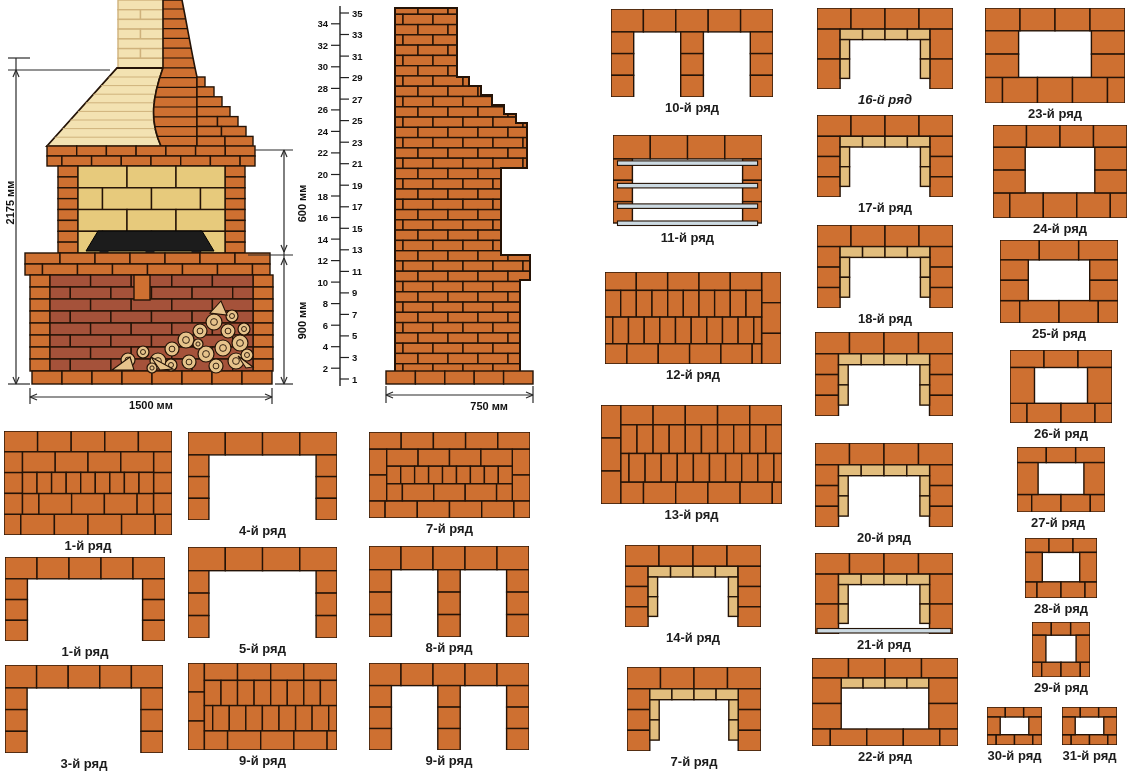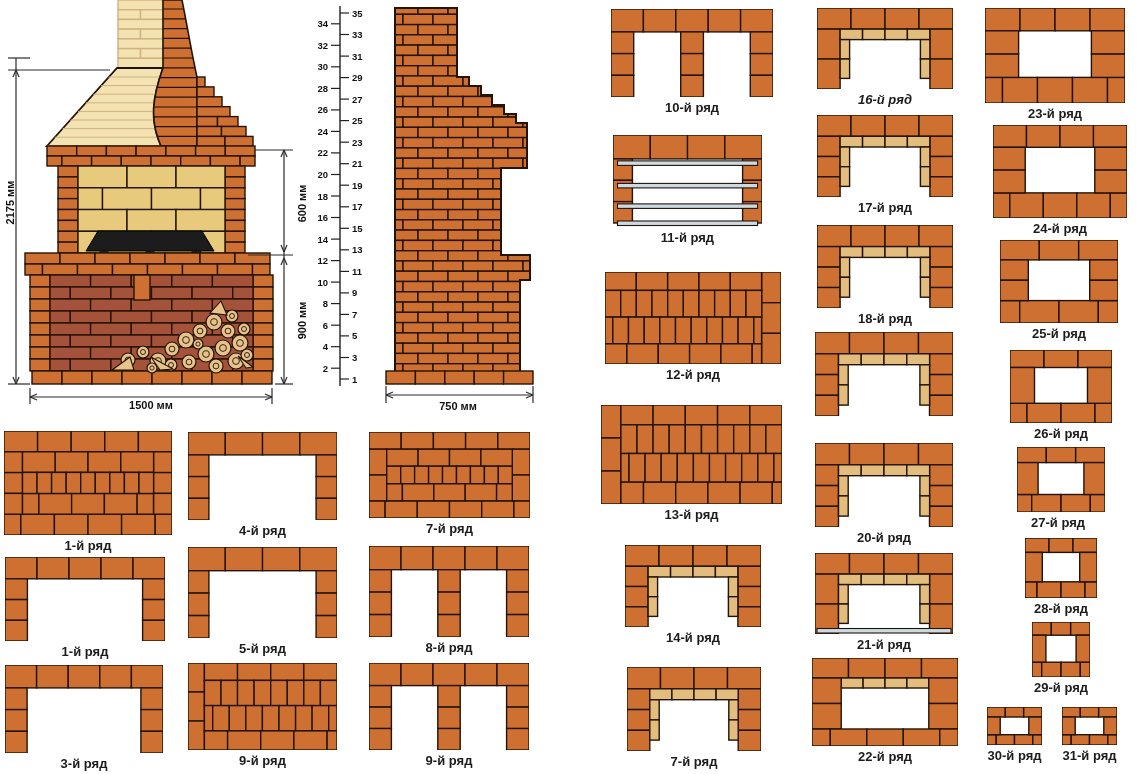--- a/index.html
+++ b/index.html
@@ -574,21 +574,21 @@
       <line x1="75" y1="392" x2="68" y2="395" stroke="#2b2b2b" stroke-width="1.2"></line>
       <line x1="75" y1="398" x2="68" y2="395" stroke="#2b2b2b" stroke-width="1.2"></line>
       <line x1="208" y1="392" x2="215" y2="395" stroke="#2b2b2b" stroke-width="1.2"></line>
       <line x1="208" y1="398" x2="215" y2="395" stroke="#2b2b2b" stroke-width="1.2"></line>
     </svg>
 
   <div class="dim vert" style="left:-26px;top:196px;width:72px;">2175 мм</div>
   <div class="dim vert" style="left:274px;top:197px;width:56px;">600 мм</div>
   <div class="dim vert" style="left:274px;top:314px;width:56px;">900 мм</div>
   <div class="dim" style="left:101px;top:399px;width:100px;">1500 мм</div>
-  <div class="dim" style="left:408px;top:400px;width:100px;">750 мм</div>
+  <div class="dim" style="left:408px;top:400px;width:100px;text-align:right;">750 мм</div>
 
   <div id="rows">
       <div style="position:absolute;left:4px;top:431px;width:168px;height:104px;">
         <svg width="168" height="104" viewBox="0 0 168 104">
           <rect x="0" y="0" width="33.6" height="20.8" fill="#ce7031" stroke="#241307" stroke-width="1.4"></rect>
           <rect x="33.6" y="0" width="33.6" height="20.8" fill="#ce7031" stroke="#241307" stroke-width="1.4"></rect>
           <rect x="67.2" y="0" width="33.6" height="20.8" fill="#ce7031" stroke="#241307" stroke-width="1.4"></rect>
           <rect x="100.8" y="0" width="33.6" height="20.8" fill="#ce7031" stroke="#241307" stroke-width="1.4"></rect>
           <rect x="134.4" y="0" width="33.6" height="20.8" fill="#ce7031" stroke="#241307" stroke-width="1.4"></rect>
           <rect x="0" y="83.2" width="16.8" height="20.8" fill="#ce7031" stroke="#241307" stroke-width="1.4"></rect>

